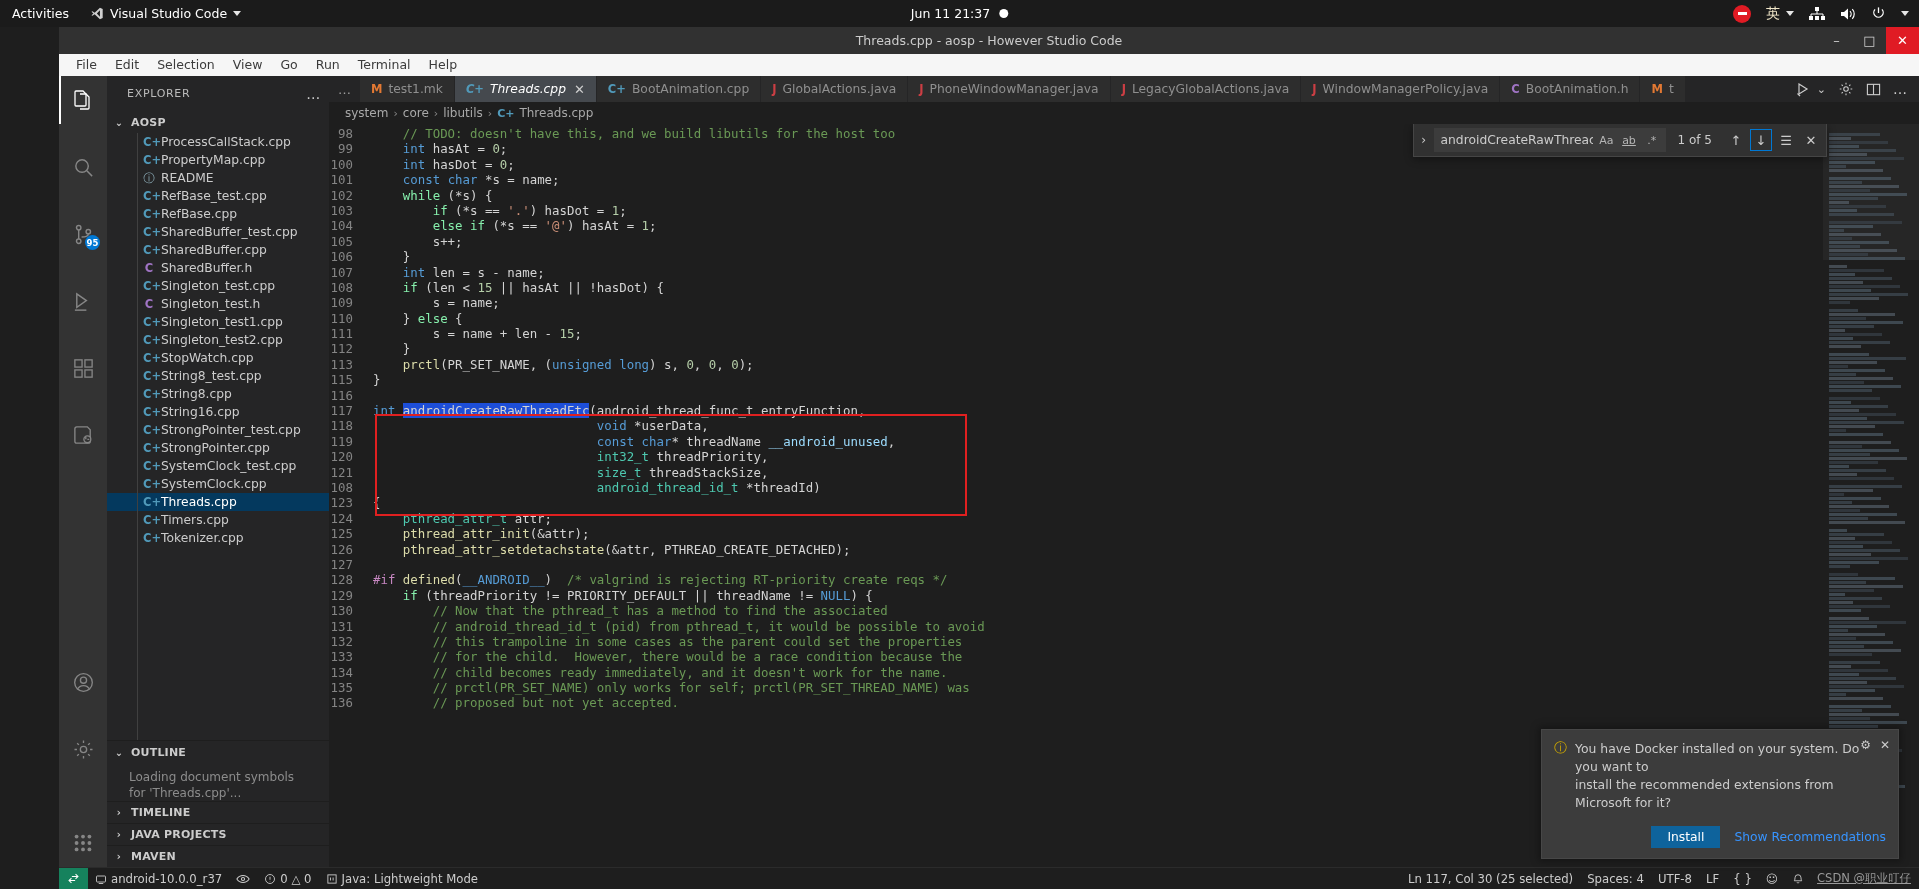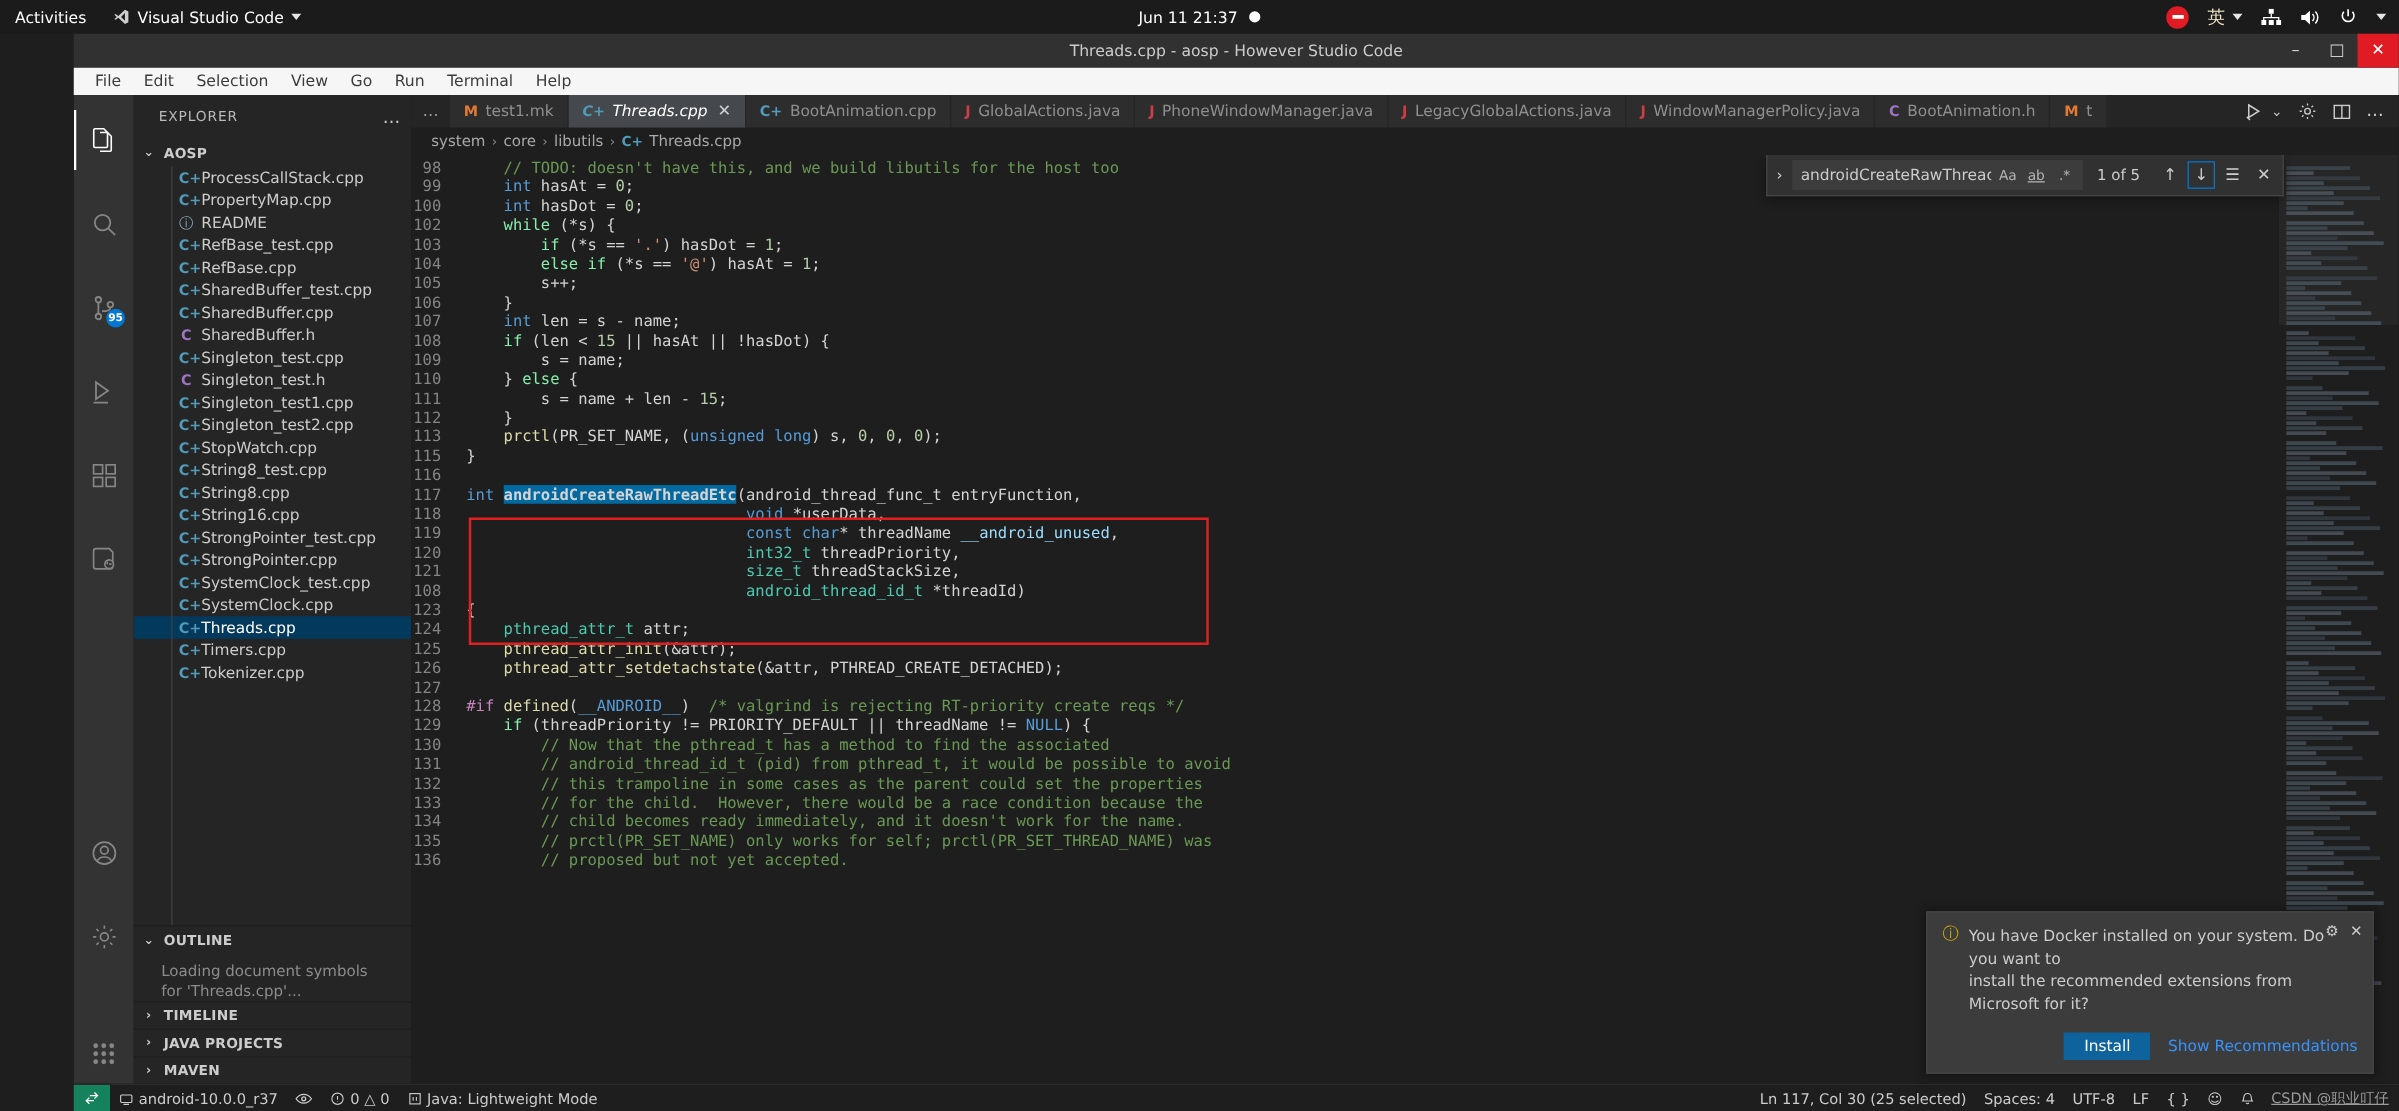--- a/index.html
+++ b/index.html
@@ -51,21 +51,21 @@
     display: flex; align-items: center; gap: 0px;
     font-size: 12.5px; padding-left: 8px; flex: 0 0 22px;
   }
   #menubar .mi { padding: 0 9px; line-height: 22px; }
 
   #body-row { display: flex; flex: 1 1 auto; min-height: 0; }
 
   
   #activitybar {
     width: 48px; background: #333333; display: flex; flex-direction: column;
-    align-items: flex-end; padding-top: 12px; flex: 0 0 48px; gap: 19px;
+    align-items: flex-end; padding-top: 0; flex: 0 0 48px; gap: 19px;
   }
   .ab-icon { width: 48px; height: 48px; display:flex; align-items:center; justify-content:center; position: relative; color:#868686; }
   .ab-icon.active { color:#ffffff; box-shadow: inset 2px 0 0 #ffffff; }
   .ab-badge {
     position:absolute; right:7px; bottom:8px; background:#0078d4; color:#fff;
     font-size:8.5px; min-width:15px; height:15px; border-radius:8px;
     display:flex; align-items:center; justify-content:center; font-weight:600;
   }
   #activitybar .spacer { flex: 1 1 auto; }
 
@@ -132,21 +132,21 @@
   .kw2 { color:#86efac; }   
   .typ { color:#4ec9b0; }
   .num { color:#b5cea8; }
   .str { color:#ce9178; }
   .cmt { color:#6a9955; }
   .fn  { color:#dcdcaa; }
   .var { color:#9cdcfe; }
   .pp  { color:#c586c0; }
   .mac { color:#569cd6; }
 
-  .sel-hl { background:#0369a1;font-weight:bold; }
+  .sel-hl { background:#1d4ed8; }
 
   
   #red-box {
     position: absolute; border: 2px solid #e02020; pointer-events:none;
   }
 
   
   #find-widget {
     position:absolute; top: 0px; right: 92px; height: 33px; background:#313131;
     border: 1px solid #454545; border-top:none; display:flex; align-items:center;
@@ -578,20 +578,21 @@
         <span class="sep">›</span>
         <span class="bc-cpp">C+</span>
         <span>Threads.cpp</span>
       </div>
 
       <div id="code-wrap">
         <div id="code-lines">
             <div class="cl"><span class="lnum">98</span><span class="ltext"><span class="cmt">    // TODO: doesn't have this, and we build libutils for the host too</span></span></div>
             <div class="cl"><span class="lnum">99</span><span class="ltext">    <span class="kw">int</span> hasAt = <span class="num">0</span>;</span></div>
             <div class="cl"><span class="lnum">100</span><span class="ltext">    <span class="kw">int</span> hasDot = <span class="num">0</span>;</span></div>
+            <div class="cl"><span class="lnum">101</span><span class="ltext">    <span class="kw">const</span> <span class="kw">char</span> *s = name;</span></div>
             <div class="cl"><span class="lnum">102</span><span class="ltext">    <span class="kw2">while</span> (*s) {</span></div>
             <div class="cl"><span class="lnum">103</span><span class="ltext">        <span class="kw2">if</span> (*s == <span class="str">'.'</span>) hasDot = <span class="num">1</span>;</span></div>
             <div class="cl"><span class="lnum">104</span><span class="ltext">        <span class="kw2">else</span> <span class="kw2">if</span> (*s == <span class="str">'@'</span>) hasAt = <span class="num">1</span>;</span></div>
             <div class="cl"><span class="lnum">105</span><span class="ltext">        s++;</span></div>
             <div class="cl"><span class="lnum">106</span><span class="ltext">    }</span></div>
             <div class="cl"><span class="lnum">107</span><span class="ltext">    <span class="kw">int</span> len = s - name;</span></div>
             <div class="cl"><span class="lnum">108</span><span class="ltext">    <span class="kw2">if</span> (len &lt; <span class="num">15</span> || hasAt || !hasDot) {</span></div>
             <div class="cl"><span class="lnum">109</span><span class="ltext">        s = name;</span></div>
             <div class="cl"><span class="lnum">110</span><span class="ltext">    } <span class="kw2">else</span> {</span></div>
             <div class="cl"><span class="lnum">111</span><span class="ltext">        s = name + len - <span class="num">15</span>;</span></div>

